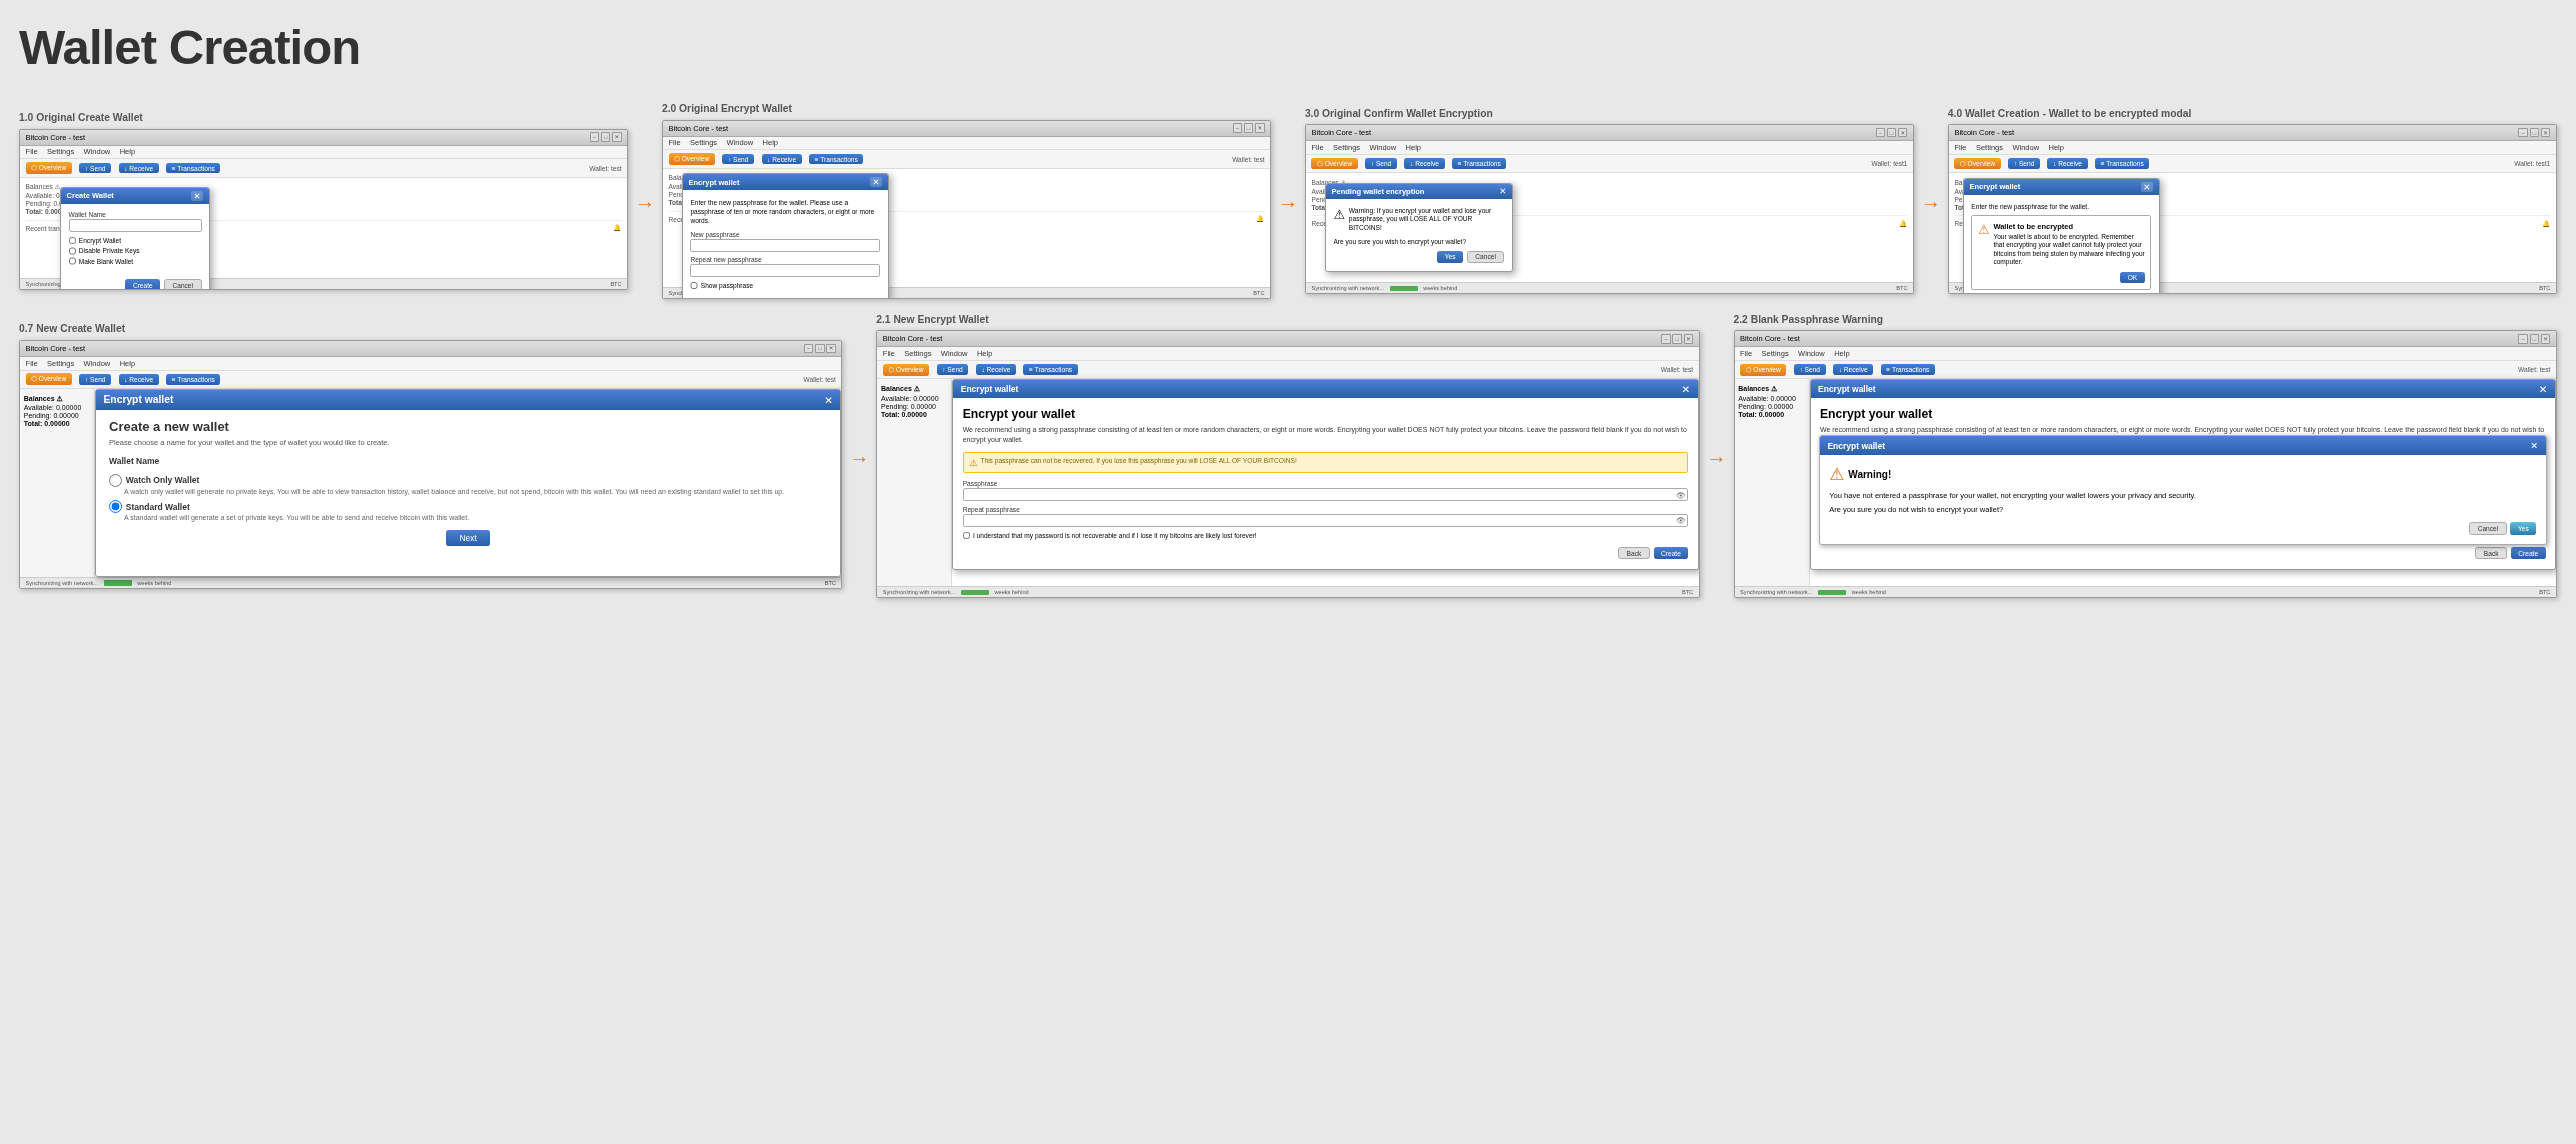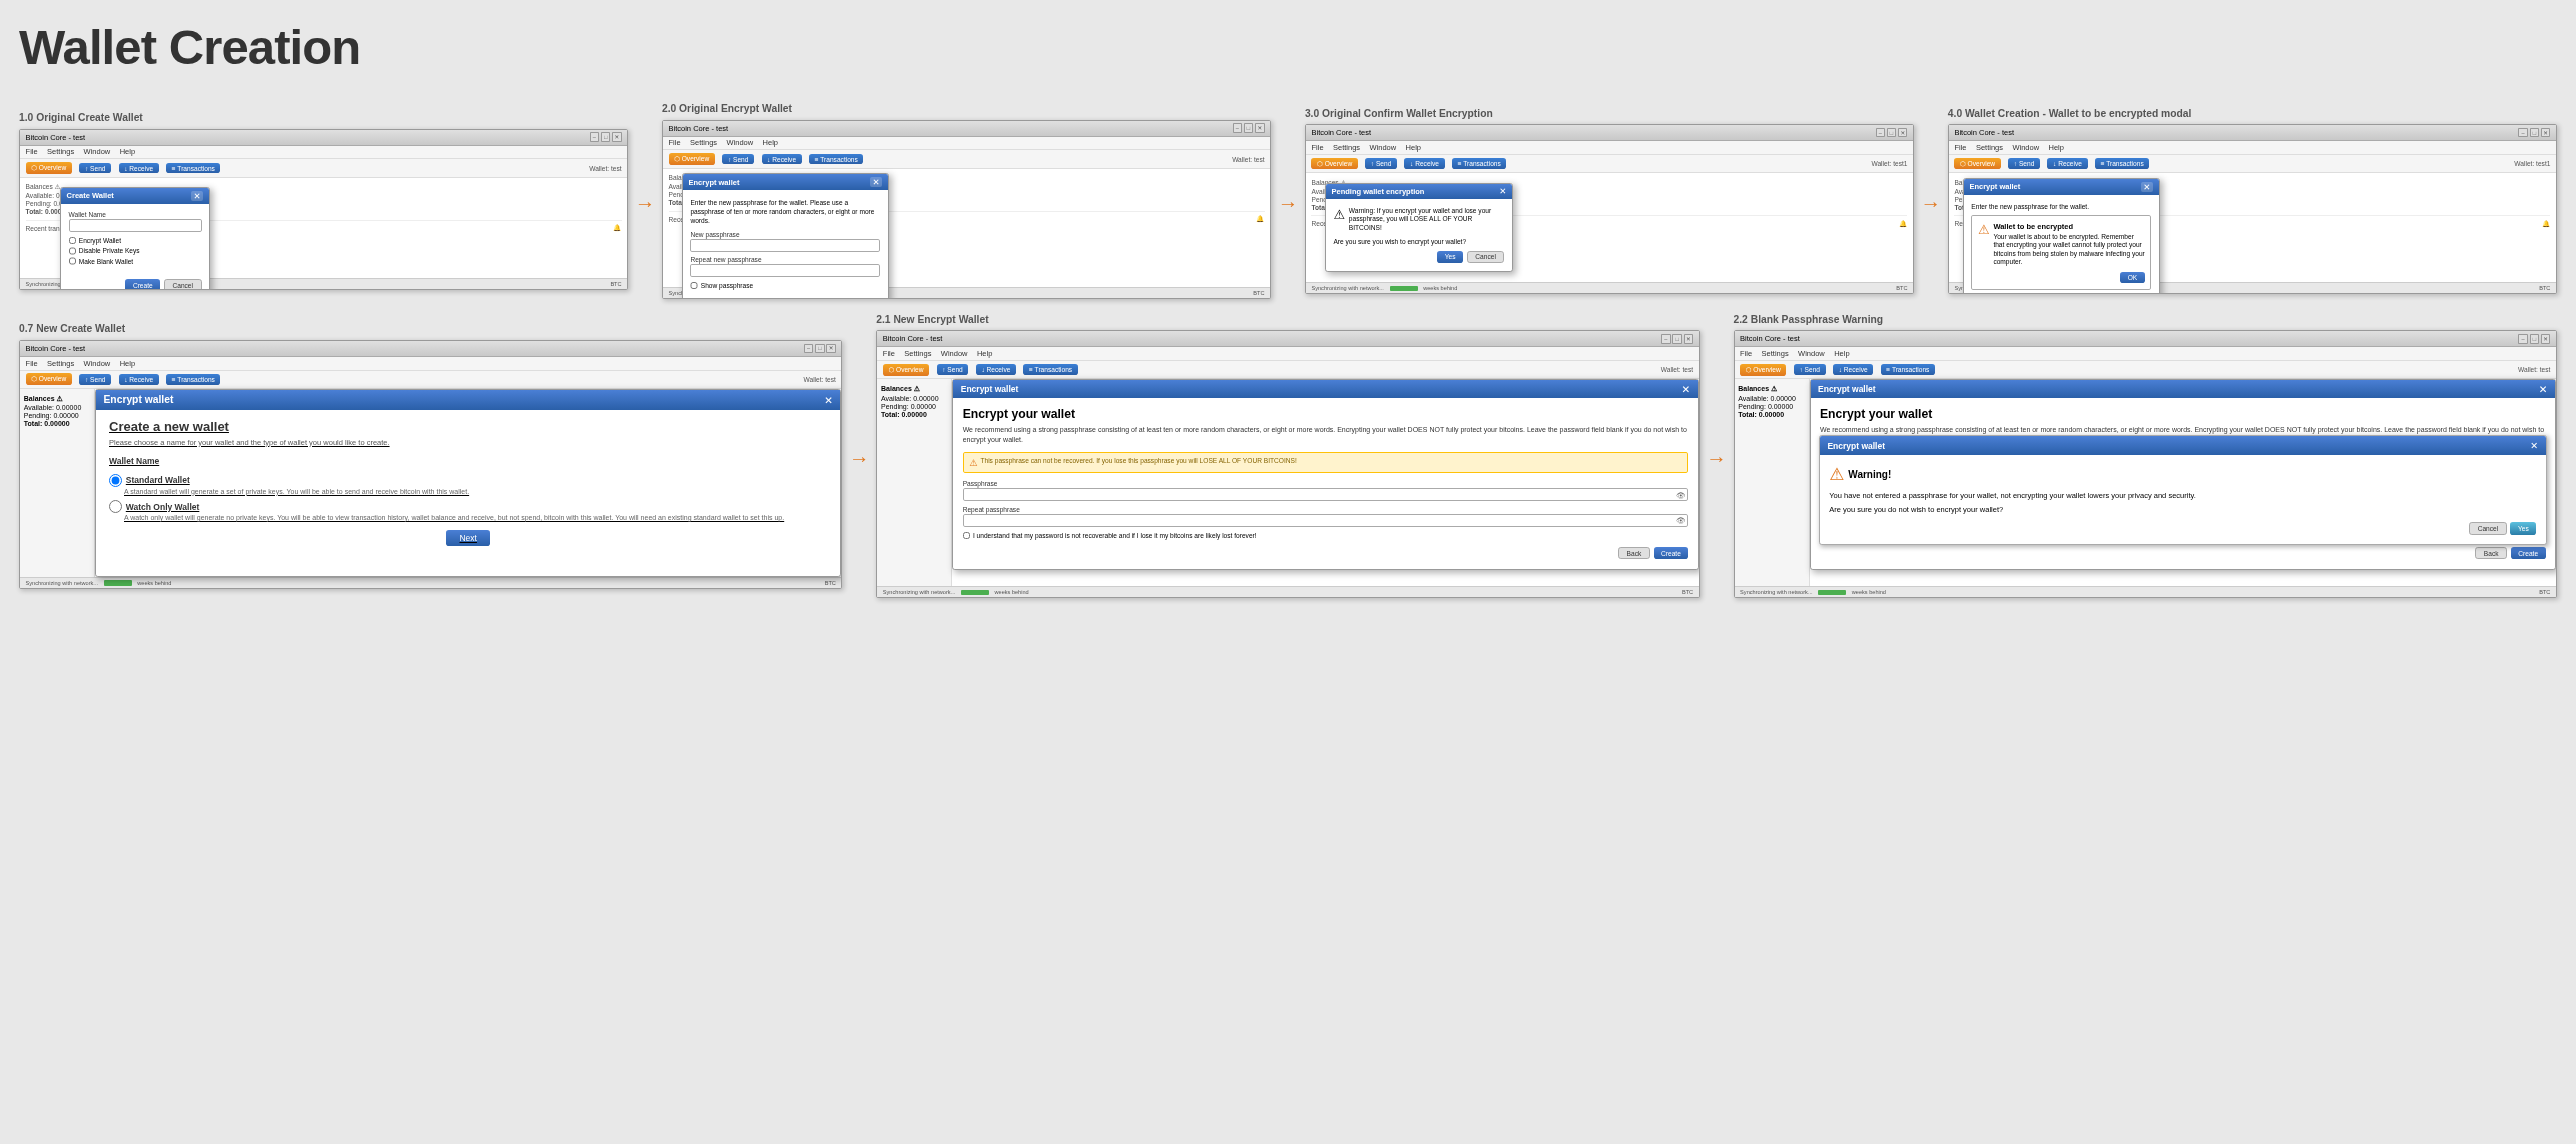--- a/index.html
+++ b/index.html
@@ -249,21 +249,21 @@
       box-shadow: 2.8px 2.8px 7.5px rgba(0,0,0,0.3);
     }
     .create-wallet-titlebar {
       background: linear-gradient(#4a7fd5, #2a5fa8);
       padding: 3.8px 7.5px;
       display: flex;
       align-items: center;
       justify-content: space-between;
     }
     .create-wallet-title { color: white; font-size: 10.3px; font-weight: bold; }
-    .create-wallet-content { padding: 9.4px 13px; font-size: 8.5px; text-decoration: underline; }
+    .create-wallet-content { padding: 9.4px 13px; font-size: 8.5px; }
     .create-wallet-header { font-size: 13px; font-weight: bold; color: #333; margin-bottom: 3.8px; }
     .create-wallet-sub { font-size: 7.5px; color: #555; margin-bottom: 9.4px; }
     .field-label { font-size: 8.5px; font-weight: 600; color: #333; margin-bottom: 1.9px; }
     .field-input {
       width: 100%;
       border: 0.9px solid #aaa;
       border-radius: 2.8px;
       padding: 2.8px 5.6px;
       font-size: 8.5px;
       height: 19px;
@@ -690,31 +690,31 @@
               <span class="create-wallet-title">Encrypt wallet</span>
               <span style="color:white; font-size:10.3px; cursor:pointer;">✕</span>
             </div>
             <div class="create-wallet-content">
               <div class="create-wallet-header">Create a new wallet</div>
               <div class="create-wallet-sub">Please choose a name for your wallet and the type of wallet you would like to create.</div>
               <div class="field-label">Wallet Name</div>
               <div class="radio-group">
                 <div class="radio-item">
                   <div class="radio-label">
+                    <input type="radio" name="wallet-type" style="">
+                    <span>Watch Only Wallet</span>
+                  </div>
+                  <div class="radio-desc">A watch only wallet will generate no private keys. You will be able to view transaction history, wallet balance and receive, but not spend, bitcoin with this wallet. You will need an existing standard wallet to set this up.</div>
+                </div>
+                <div class="radio-item">
+                  <div class="radio-label">
                     <input type="radio" name="wallet-type" checked="" style="">
                     <span>Standard Wallet</span>
                   </div>
                   <div class="radio-desc">A standard wallet will generate a set of private keys. You will be able to send and receive bitcoin with this wallet.</div>
-                </div>
-                <div class="radio-item">
-                  <div class="radio-label">
-                    <input type="radio" name="wallet-type" style="">
-                    <span>Watch Only Wallet</span>
-                  </div>
-                  <div class="radio-desc">A watch only wallet will generate no private keys. You will be able to view transaction history, wallet balance and receive, but not spend, bitcoin with this wallet. You will need an existing standard wallet to set this up.</div>
                 </div>
               </div>
               <div style="display:flex; justify-content:center;">
                 <button class="next-btn">Next</button>
               </div>
             </div>
           </div>
         </div>
       </div>
       <div class="btc-statusbar">

